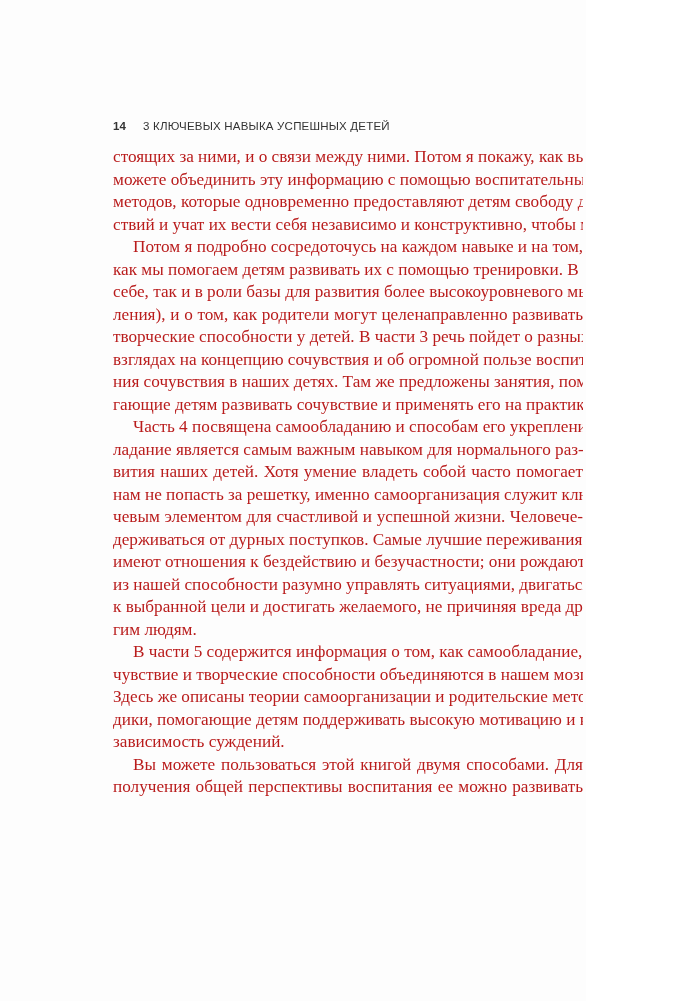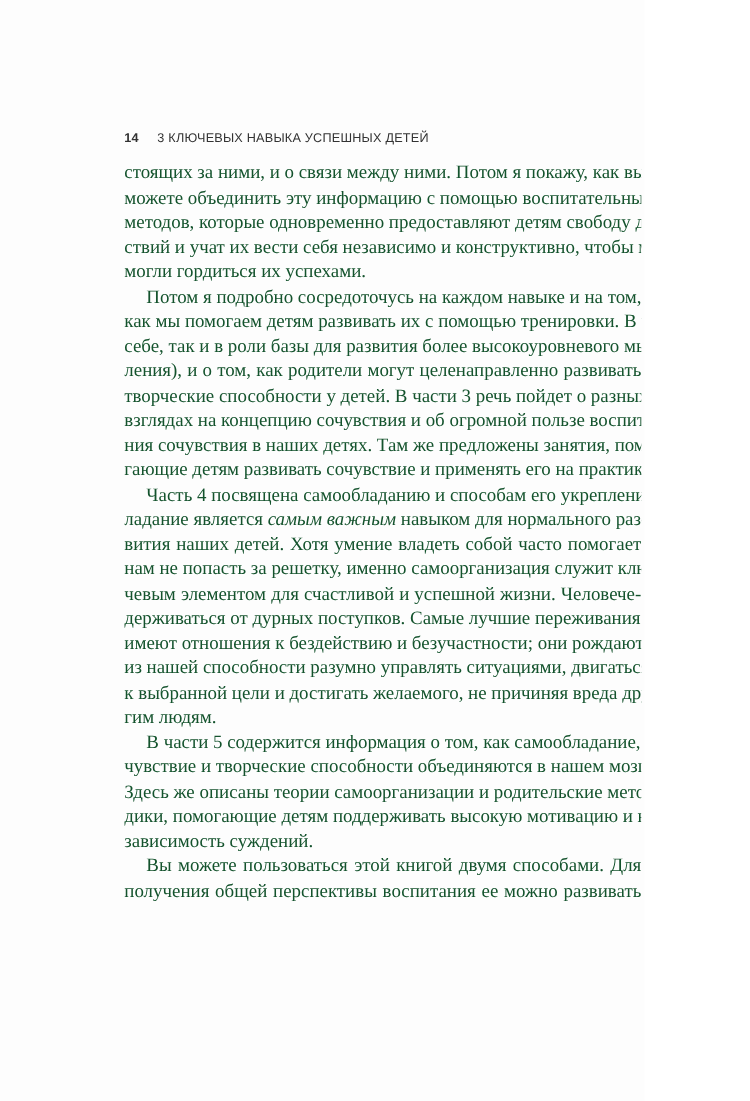--- a/index.html
+++ b/index.html
@@ -14,46 +14,45 @@
     position: absolute; left: 113px; top: 120px; height: 16px;
     font-family: "Liberation Sans", "DejaVu Sans", sans-serif;
     font-size: 11.5px; letter-spacing: 0.2px; color: #333;
     white-space: nowrap;
   }
   .running-head .num { font-weight: bold; display: inline-block; width: 30px; }
   .running-head .title { display: inline-block; }
   .body-text {
     position: absolute; left: 113px; top: 146px; width: 470px;
     font-family: "Liberation Serif", "DejaVu Serif", serif;
-    font-size: 17.2px; line-height: 22.5px; color: #14532d;
+    font-size: 17.2px; line-height: 22.5px; color: #b91c1c;
   }
   .line {
     display: block; height: 22.5px; white-space: nowrap;
     text-align: justify; text-align-last: justify;
     overflow: hidden;
   }
   .line.last { text-align-last: left; }
   .line.indent { padding-left: 20px; }
-  .em { font-style: italic; }
+  .em { }
 </style>
 </head>
 <body>
 
 <div class="page">
   <div class="running-head">
     <span class="num">14</span><span class="title">3 КЛЮЧЕВЫХ НАВЫКА УСПЕШНЫХ ДЕТЕЙ</span>
   </div>
 
   <div class="body-text" id="body-text">
       <div>
         <span class="line">стоящих за ними, и о связи между ними. Потом я покажу, как вы</span>
         <span class="line">можете объединить эту информацию с помощью воспитательных</span>
         <span class="line">методов, которые одновременно предоставляют детям свободу дей-</span>
         <span class="line">ствий и учат их вести себя независимо и конструктивно, чтобы мы</span>
-        <span class="line last">могли гордиться их успехами.</span>
       </div>
       <div>
         <span class="line indent">Потом я подробно сосредоточусь на каждом навыке и на том,</span>
         <span class="line">как мы помогаем детям развивать их с помощью тренировки. В ча-</span>
         <span class="line">себе, так и в роли базы для развития более высокоуровневого мыш-</span>
         <span class="line">ления), и о том, как родители могут целенаправленно развивать</span>
         <span class="line">творческие способности у детей. В части 3 речь пойдет о разных</span>
         <span class="line">взглядах на концепцию сочувствия и об огромной пользе воспита-</span>
         <span class="line">ния сочувствия в наших детях. Там же предложены занятия, помо-</span>
         <span class="line last">гающие детям развивать сочувствие и применять его на практике.</span>

